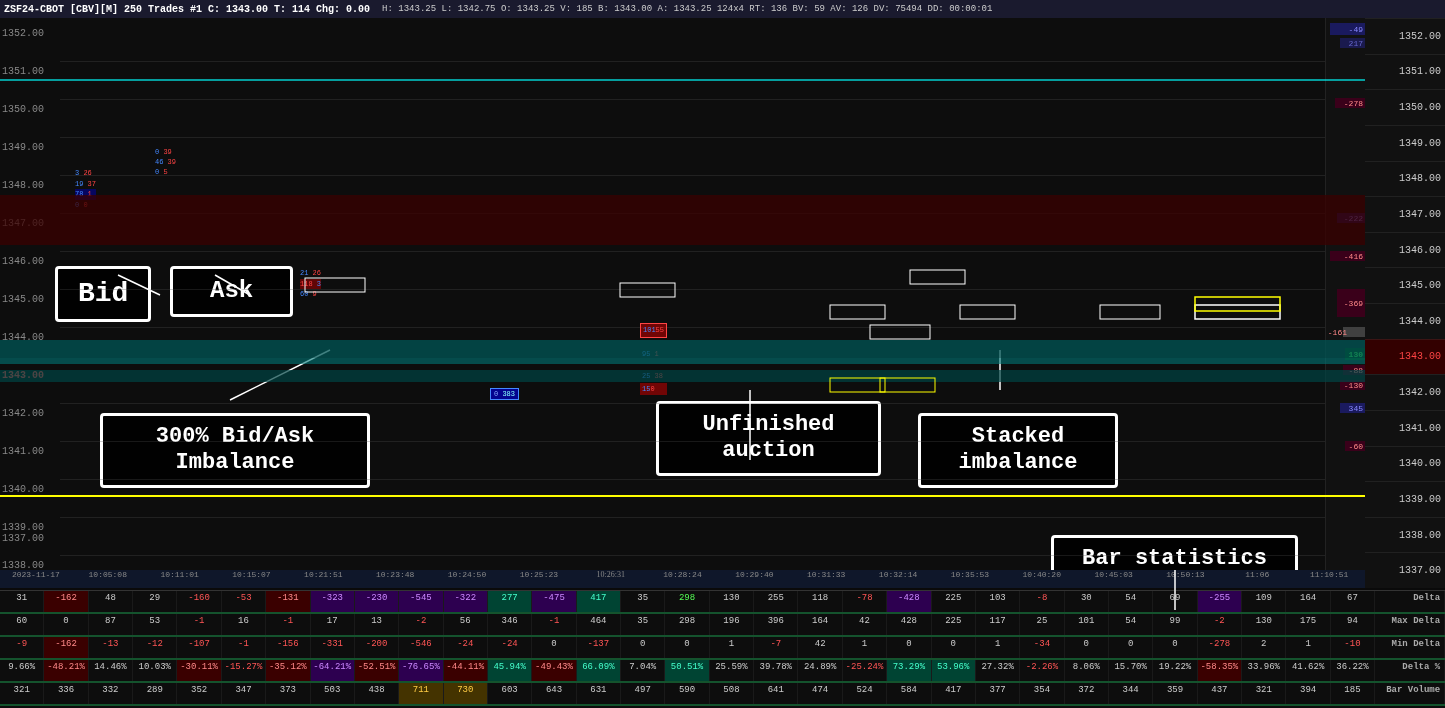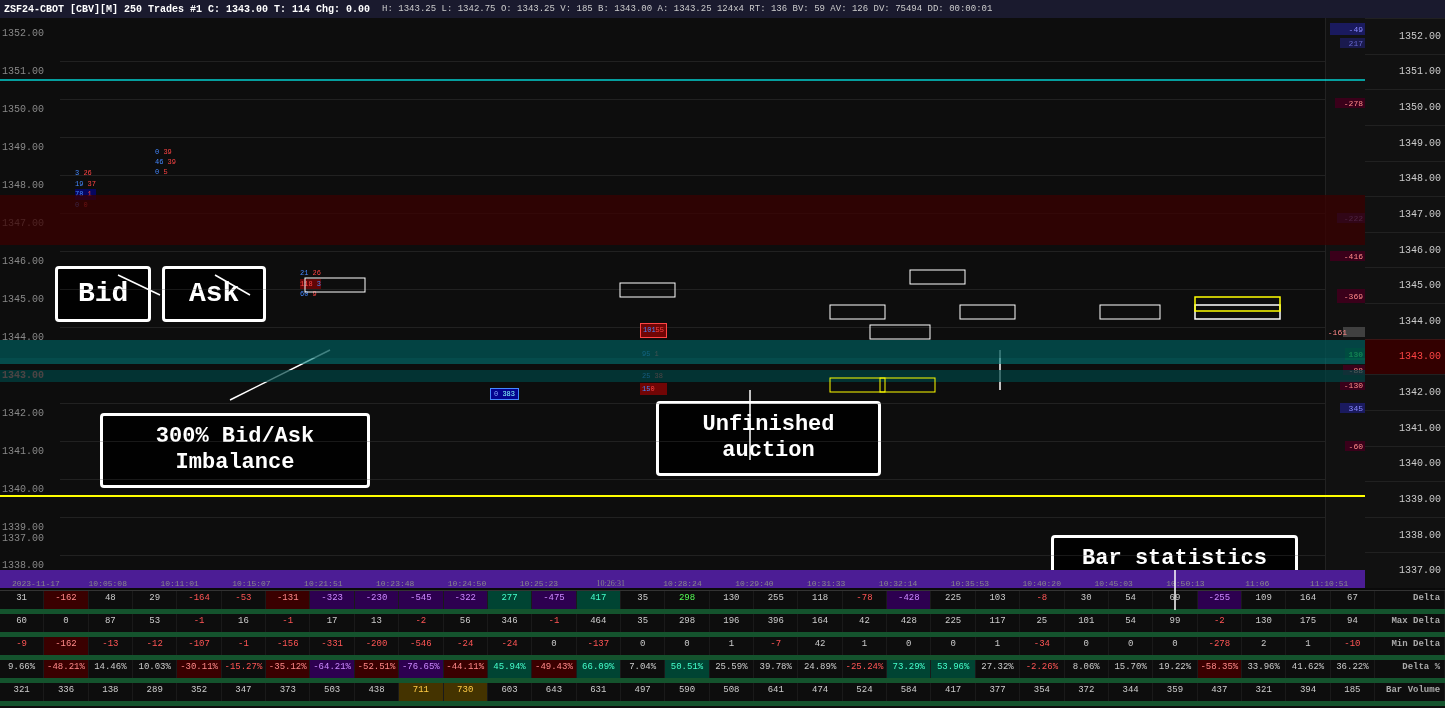--- a/index.html
+++ b/index.html
@@ -78,23 +78,23 @@
       font-weight: bold;
     }
 
     
     #time-axis {
       position: absolute;
       bottom: 120px;
       left: 0;
       right: 80px;
       height: 18px;
-      background: #4c1d95;
+      background: #0f172a;
       display: flex;
-      align-items: flex-end;
+      align-items: flex-start;
       font-size: 9px;
       color: #888;
       margin-top: 32px;
     }
 
     .time-label {
       flex: 1;
       text-align: center;
     }
 
@@ -131,22 +131,21 @@
       bottom: 0;
       left: 0;
       right: 0;
       height: 118px;
       overflow: hidden;
     }
 
     .bstat-row {
       display: flex;
       width: 100%;
-      border-bottom: 5px solid #14532d;
-      justify-content: center;
+      border-bottom: 2px solid #14532d;
     }
 
     .bstat-cell {
       flex: 1;
       text-align: center;
       font-size: 9px;
       padding: 2px 0;
       border-right: 1px solid #1a1a1a;
       white-space: nowrap;
       overflow: hidden;
@@ -215,34 +214,38 @@
   <div style="position:absolute;top:130px;left:155px;font-size:7px;color:#888;line-height:1.4;">
     <div><span style="color:#4488ff">0</span> <span style="color:#ff4444">39</span></div>
     <div><span style="color:#4488ff">46</span> <span style="color:#ff4444">39</span></div>
     <div><span style="color:#4488ff">0</span> <span style="color:#ff4444">5</span></div>
   </div>
 
   <div class="annotation-box bid-label" style="left:55px;top:248px;font-size:28px;padding:8px 20px;">
     <span>Bid</span>
   </div>
 
-  <div class="annotation-box bid-label" style="left:162px;top:248px;font-size:28px;padding:8px 24px;">
+  <div class="annotation-box bid-label" style="left:170px;top:248px;font-size:24px;padding:8px 37px;">
     <span>Ask</span>
   </div>
 
   <div class="annotation-box" style="left:100px;top:395px;width:270px;">
     <span style="white-space:pre-line;">300% Bid/Ask
 Imbalance</span>
   </div>
 
   <div class="annotation-box" style="left:656px;top:383px;width:225px;">
     <span style="white-space:pre-line;">Unfinished
 auction</span>
   </div>
 
+  <div class="annotation-box" style="left:918px;top:395px;width:200px;">
+    <span style="white-space:pre-line;">Stacked
+imbalance</span>
+  </div>
 
   <div class="annotation-box" style="left:1051px;top:517px;width:247px;">
     <span>Bar statistics</span>
   </div>
 
   <div style="position:absolute;top:5px;left:2px;font-size:10px;color:#888;">
     <div style="position:absolute;top:5px;">1352.00</div>
     <div style="position:absolute;top:43px;">1351.00</div>
     <div style="position:absolute;top:81px;">1350.00</div>
     <div style="position:absolute;top:119px;">1349.00</div>
@@ -346,21 +349,21 @@
 </div>
 
 <div id="bottom-stats">
   <div id="stats-content" style="position:relative;height:100%;background:#0d0d0d;border-top:1px solid #333;">
 
     <div class="bstat-row" style="position:absolute;top:0;left:0;right:0;height:23px;display:flex;">
       <div class="bstat-cell bc-neutral">31</div>
       <div class="bstat-cell bc-neg bc-dark-red-bg">-162</div>
       <div class="bstat-cell bc-neutral">48</div>
       <div class="bstat-cell bc-neutral">29</div>
-      <div class="bstat-cell bc-neg">-164</div>
+      <div class="bstat-cell bc-neg">-160</div>
       <div class="bstat-cell bc-neg">-53</div>
       <div class="bstat-cell bc-neg bc-dark-red-bg">-131</div>
       <div class="bstat-cell bc-neg bc-purple-bg">-323</div>
       <div class="bstat-cell bc-neg bc-purple-bg">-230</div>
       <div class="bstat-cell bc-neg bc-purple-bg">-545</div>
       <div class="bstat-cell bc-neg bc-purple-bg">-322</div>
       <div class="bstat-cell bc-pos bc-teal-bg">277</div>
       <div class="bstat-cell bc-neg bc-purple-bg">-475</div>
       <div class="bstat-cell bc-pos bc-teal-bg">417</div>
       <div class="bstat-cell bc-neutral">35</div>
@@ -484,21 +487,21 @@
       <div class="bstat-cell bc-neg bc-dark-red-bg">-58.35%</div>
       <div class="bstat-cell bc-neutral">33.96%</div>
       <div class="bstat-cell bc-neutral">41.62%</div>
       <div class="bstat-cell bc-neutral">36.22%</div>
       <div class="bstat-cell bc-row-end">Delta %</div>
     </div>
 
     <div class="bstat-row" style="position:absolute;top:92px;left:0;right:0;height:23px;display:flex;">
       <div class="bstat-cell bc-neutral">321</div>
       <div class="bstat-cell bc-neutral">336</div>
-      <div class="bstat-cell bc-neutral">138</div>
+      <div class="bstat-cell bc-neutral">332</div>
       <div class="bstat-cell bc-neutral">289</div>
       <div class="bstat-cell bc-neutral">352</div>
       <div class="bstat-cell bc-neutral">347</div>
       <div class="bstat-cell bc-neutral">373</div>
       <div class="bstat-cell bc-neutral">503</div>
       <div class="bstat-cell bc-neutral">438</div>
       <div class="bstat-cell bc-gold-bg">711</div>
       <div class="bstat-cell bc-gold-bg">730</div>
       <div class="bstat-cell bc-neutral">603</div>
       <div class="bstat-cell bc-neutral">643</div>
@@ -524,20 +527,20 @@
     </div>
   </div>
 </div>
 
 <div style="position:absolute;top:18px;right:80px;width:40px;bottom:138px;background:#111;border-left:1px solid #222;">
   <div style="position:absolute;top:5px;right:0;width:35px;height:12px;background:#1a1a5e;display:flex;align-items:center;justify-content:flex-end;padding-right:2px;font-size:8px;color:#8888ff;">-49</div>
   <div style="position:absolute;top:20px;right:0;width:25px;height:10px;background:#1a1a4e;font-size:8px;color:#6666cc;display:flex;align-items:center;justify-content:flex-end;padding-right:2px;">217</div>
   <div style="position:absolute;top:80px;right:0;width:30px;height:10px;background:#3a001a;font-size:8px;color:#ff8888;display:flex;align-items:center;justify-content:flex-end;padding-right:2px;">-278</div>
   <div style="position:absolute;top:195px;right:0;width:28px;height:10px;background:#1a1a5e;font-size:8px;color:#8888ff;display:flex;align-items:center;justify-content:flex-end;padding-right:2px;">-222</div>
   <div style="position:absolute;top:233px;right:0;width:35px;height:10px;background:#3a001a;font-size:8px;color:#ff8888;display:flex;align-items:center;justify-content:flex-end;padding-right:2px;">-416</div>
-  <div style="position:absolute;top:271px;right:0;width:28px;height:14px;background:#3a001a;font-size:8px;color:#ff8888;display:flex;align-items:center;justify-content:flex-end;padding-right:2px;">-369</div>
+  <div style="position:absolute;top:271px;right:0;width:28px;height:28px;background:#3a001a;font-size:8px;color:#ff8888;display:flex;align-items:center;justify-content:flex-end;padding-right:2px;">-369</div>
   <div style="position:absolute;top:309px;right:0;width:22px;height:10px;background:#404040;font-size:8px;color:#ff8888;display:flex;align-items:center;justify-content:flex-end;padding-right:18px;">-161</div>
   <div style="position:absolute;top:330px;right:0;width:20px;height:12px;background:#003300;font-size:8px;color:#44ff44;display:flex;align-items:center;justify-content:flex-end;padding-right:2px;font-weight:bold;">130</div>
   <div style="position:absolute;top:347px;right:0;width:22px;height:10px;background:#3a001a;font-size:8px;color:#ff8888;display:flex;align-items:center;justify-content:flex-end;padding-right:2px;">-88</div>
   <div style="position:absolute;top:362px;right:0;width:25px;height:10px;background:#3a001a;font-size:8px;color:#ff8888;display:flex;align-items:center;justify-content:flex-end;padding-right:2px;">-130</div>
   <div style="position:absolute;top:385px;right:0;width:25px;height:10px;background:#1a1a5e;font-size:8px;color:#8888ff;display:flex;align-items:center;justify-content:flex-end;padding-right:2px;margin-left:34px;">345</div>
   <div style="position:absolute;top:423px;right:0;width:20px;height:10px;background:#3a001a;font-size:8px;color:#ff8888;display:flex;align-items:center;justify-content:flex-end;padding-right:2px;">-60</div>
 </div>
 
 </body></html>

